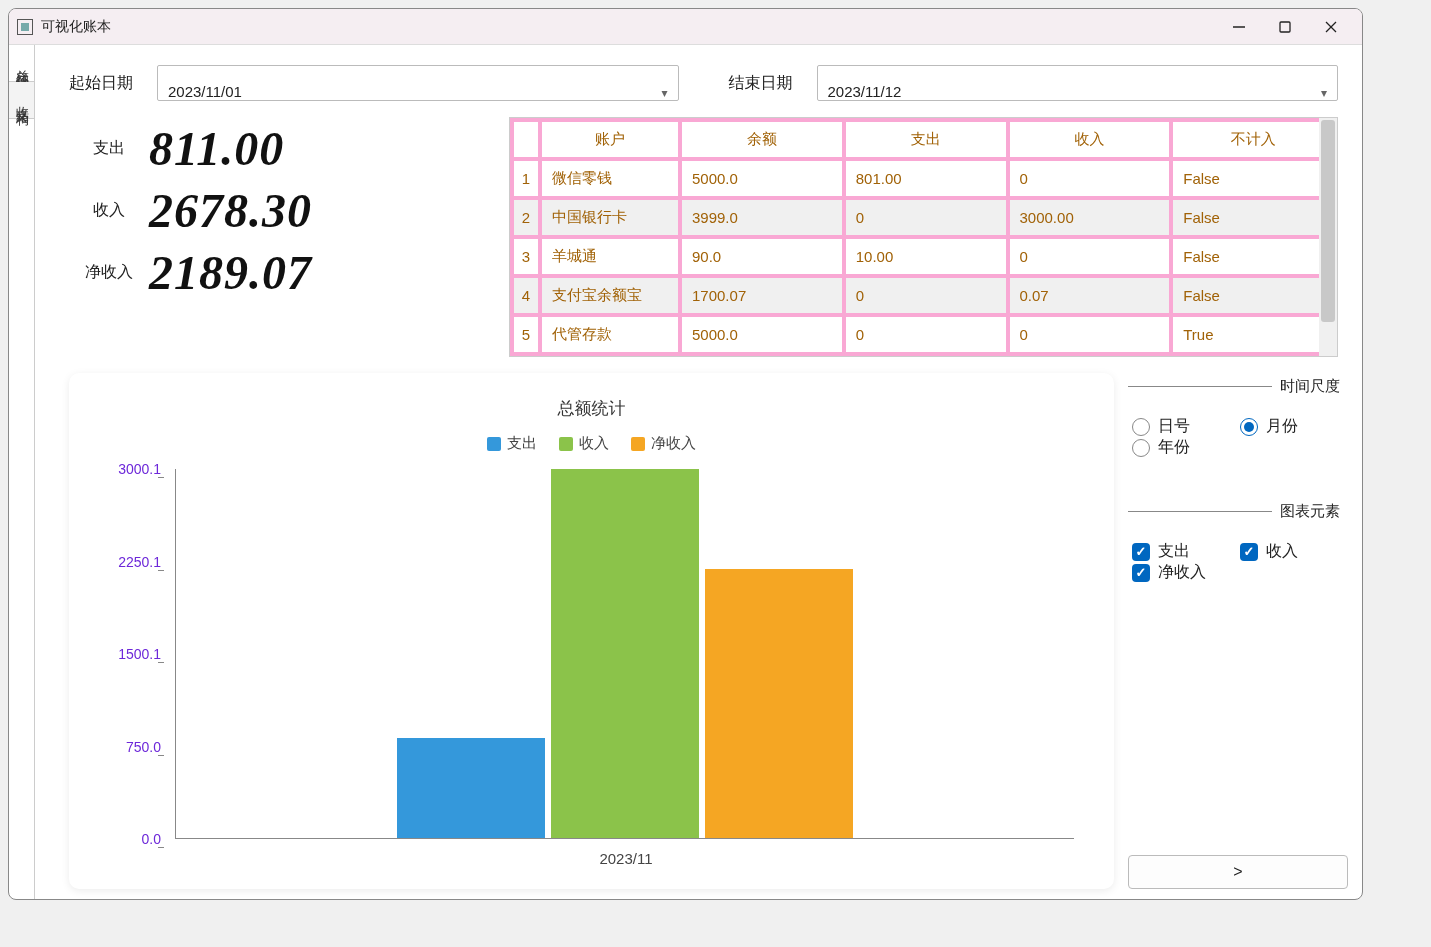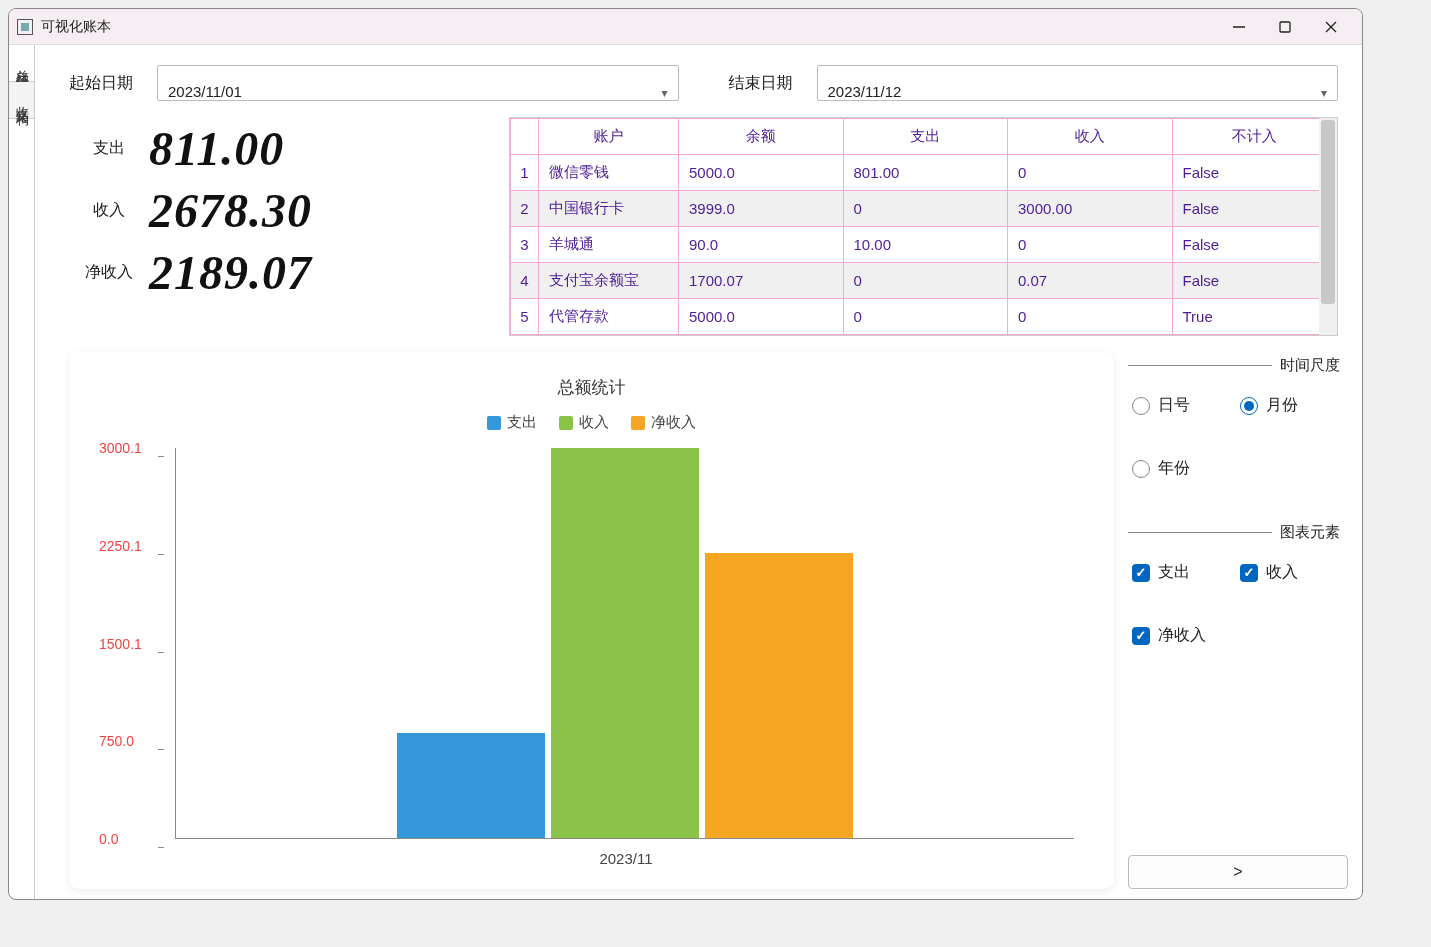--- a/index.html
+++ b/index.html
@@ -126,25 +126,25 @@
   letter-spacing: 1px;
 }
 .table-wrap {
   flex: 1;
   border: 1px solid #ccc;
   position: relative;
   overflow: hidden;
 }
 table.grid { border-collapse: collapse; width: 100%; table-layout: fixed; }
 table.grid th, table.grid td {
-  border: 1px solid #f9a8d4;
+  border: 4px solid #f9a8d4;
   padding: 8px 10px;
   font-size: 15px;
   text-align: left;
-  color: #4c1d95;
+  color: #a16207;
   overflow: hidden;
   white-space: nowrap;
 }
 table.grid th { text-align: center; font-weight: 400; background:#fff; }
 table.grid .rownum { text-align: center; width: 28px; padding: 8px 4px; }
 table.grid tr.alt td, table.grid tr.alt th.rownum { background: #f0f0f0; }
 .table-scrollbar {
   position: absolute;
   right: 0; top: 0;
   width: 18px; height: 100%;
@@ -183,22 +183,22 @@
 .y-axis {
   position: absolute;
   left: 0; top: 0; bottom: 30px;
   width: 70px;
 }
 .y-tick {
   position: absolute;
   right: 8px;
   transform: translateY(50%);
   font-size: 14px;
-  color: #ef4444;
-  text-align: left;
+  color: #6d28d9;
+  text-align: right;
   width: 62px;
   margin-top: 28px;
 }
 .y-tick-line{
   position:absolute;
   right:-3px;
   width:6px; height:1px;
   background:#888;
 }
 .plot-inner {
@@ -232,21 +232,20 @@
 .fieldset-label {
   display: flex;
   align-items: center;
   margin: 4px 0 20px 0;
 }
 .fieldset-label .line { flex: 1; height: 1px; background: #888; }
 .fieldset-label .text { padding: 0 8px; font-size: 15px; color: #222; }
 .radio-grid, .check-grid {
   display: grid;
   grid-template-columns: 1fr 1fr;
-  row-gap: 42px;
   padding-left: 4px;
   margin-bottom: 40px;
 }
 .ctrl { display: flex; align-items: center; gap: 8px; font-size: 16px; color: #222; }
 .radio {
   width: 18px; height: 18px;
   border: 1.5px solid #888;
   border-radius: 50%;
   position: relative;
 }

